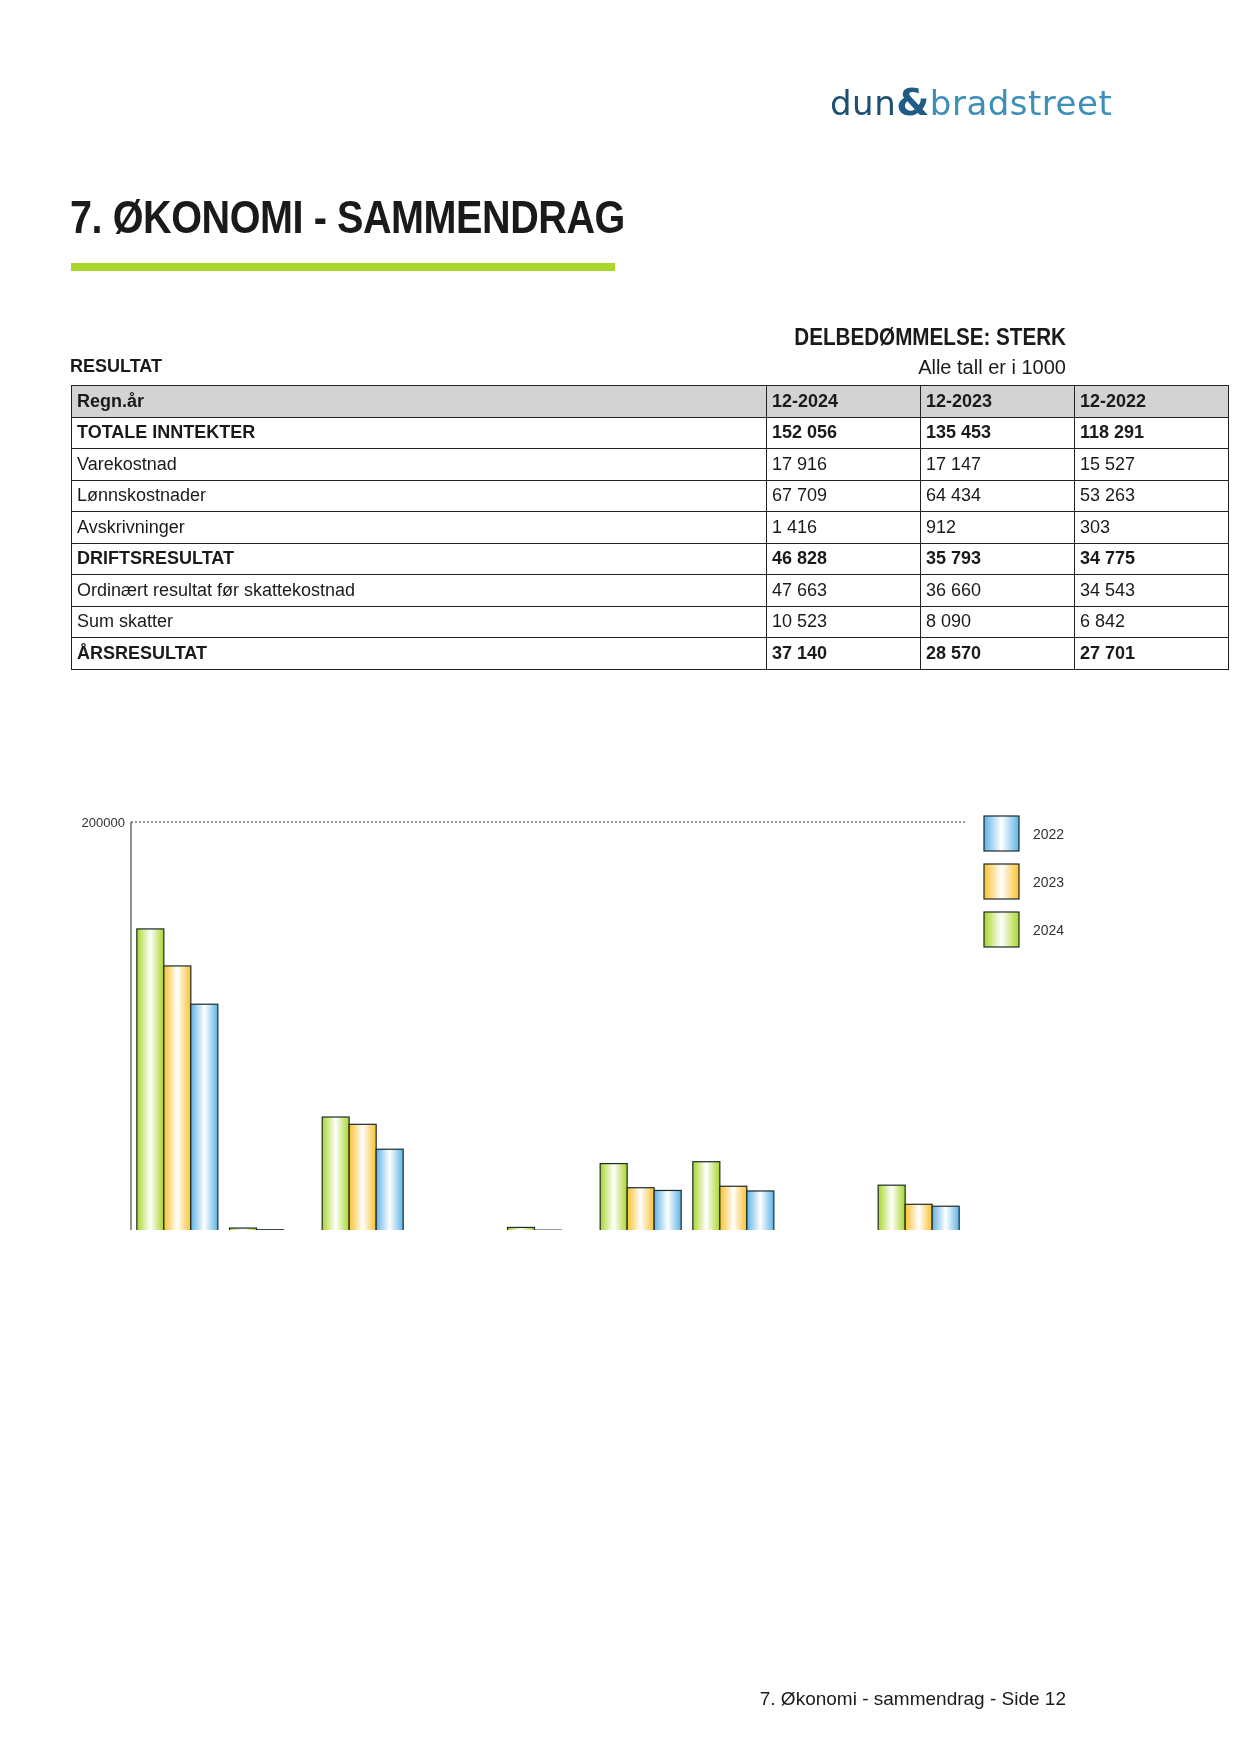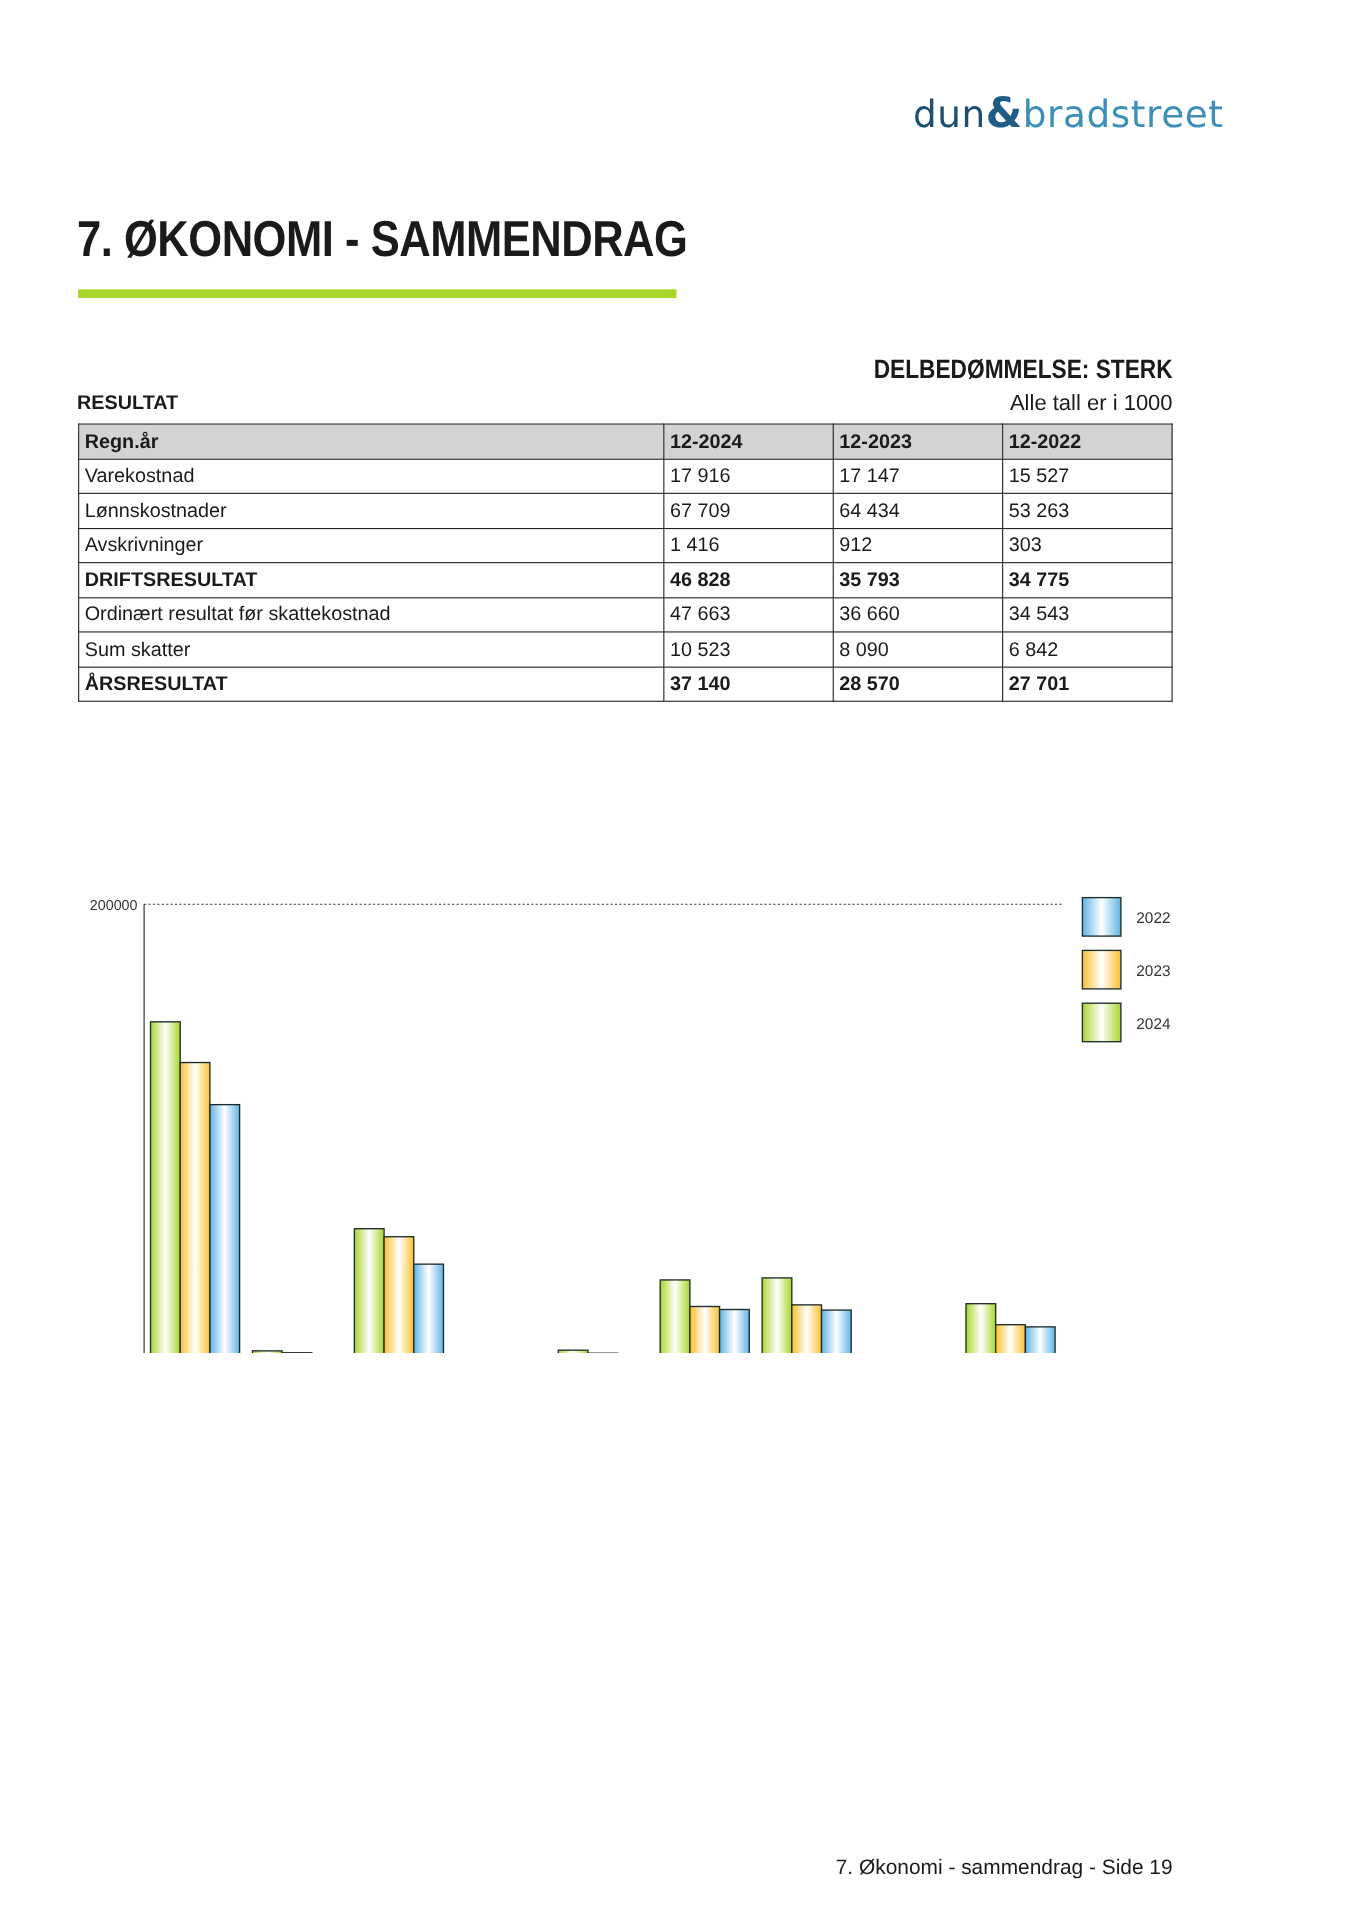--- a/index.html
+++ b/index.html
@@ -6,21 +6,21 @@
   body { width:1241px; height:1754px; position:relative; font-family:"Liberation Sans", sans-serif; color:#1a1a1a; overflow:hidden; }
   .logo { position:absolute; left:830px; top:80px; font-family:"DejaVu Sans", sans-serif; font-size:34px; letter-spacing:0.5px; }
   .logo .dun { color:#1d4f73; }
   .logo .amp { color:#1f5c86; font-weight:bold; font-size:38px; }
   .logo .brad { color:#3d8fb8; }
   .page-title { position:absolute; left:70px; top:190px; font-family:"Liberation Sans", sans-serif; font-weight:bold; font-size:46px; letter-spacing:-0.5px; transform:scaleX(0.86); transform-origin:left top; color:#1a1a1a; white-space:nowrap; }
   .title-rule { position:absolute; left:71px; top:263px; width:544px; height:8px; background:#a9d62b; }
   .rating { position:absolute; right:175px; top:323px; font-weight:bold; font-size:24px; transform:scaleX(0.86); transform-origin:right top; white-space:nowrap; }
   .section-label { position:absolute; left:70px; top:356px; font-weight:bold; font-size:18px; }
   .units-note { position:absolute; right:175px; top:356px; font-size:20px; }
-  table.res { position:absolute; left:71px; top:385px; width:995px; border-collapse:collapse; font-size:18px; }
+  table.res { position:absolute; left:71px; top:385px; width:1158px; border-collapse:collapse; font-size:18px; }
   table.res td { border:1px solid #222; height:30.5px; padding:0 5px; }
   table.res td.num { text-align:left; width:143px; }
   table.res tr.head td { background:#d3d3d3; font-weight:bold; }
   table.res tr.bold td { font-weight:bold; }
   #chart { position:absolute; left:0; top:790px; }
   .footer { position:absolute; right:175px; top:1688px; font-size:19px; color:#1a1a1a; }
 </style>
 </head>
 <body>
 
@@ -36,20 +36,26 @@
 <div class="units-note">Alle tall er i 1000</div>
 
 <table class="res">
   <tbody id="tbody">
     <tr class="head">
       <td>Regn.år</td>
       <td class="num">12-2024</td>
       <td class="num">12-2023</td>
       <td class="num">12-2022</td>
     </tr>
+  <tr class="bold">
+        <td>TOTALE INNTEKTER</td>
+        <td class="num">152 056</td>
+        <td class="num">135 453</td>
+        <td class="num">118 291</td>
+      </tr>
       <tr>
         <td>Varekostnad</td>
         <td class="num">17 916</td>
         <td class="num">17 147</td>
         <td class="num">15 527</td>
       </tr>
       <tr>
         <td>Lønnskostnader</td>
         <td class="num">67 709</td>
         <td class="num">64 434</td>
@@ -163,13 +169,13 @@
       <line x1="965" x2="965" y1="466" y2="478" stroke="#222" stroke-width="1"></line>
       <rect x="984" y="26" width="35" height="35" fill="url(#grad2)" stroke="#1a2a2a" stroke-width="1.2"></rect>
       <text x="1033" y="49" font-size="14" fill="#333" font-family="Liberation Sans, sans-serif">2022</text>
       <rect x="984" y="74" width="35" height="35" fill="url(#grad1)" stroke="#1a2a2a" stroke-width="1.2"></rect>
       <text x="1033" y="97" font-size="14" fill="#333" font-family="Liberation Sans, sans-serif">2023</text>
       <rect x="984" y="122" width="35" height="35" fill="url(#grad0)" stroke="#1a2a2a" stroke-width="1.2"></rect>
       <text x="1033" y="145" font-size="14" fill="#333" font-family="Liberation Sans, sans-serif">2024</text>
     </g>
 </svg>
 
-<div class="footer">7. Økonomi - sammendrag - Side 19</div>
+<div class="footer">7. Økonomi - sammendrag - Side 12</div>
 
 </body></html>

